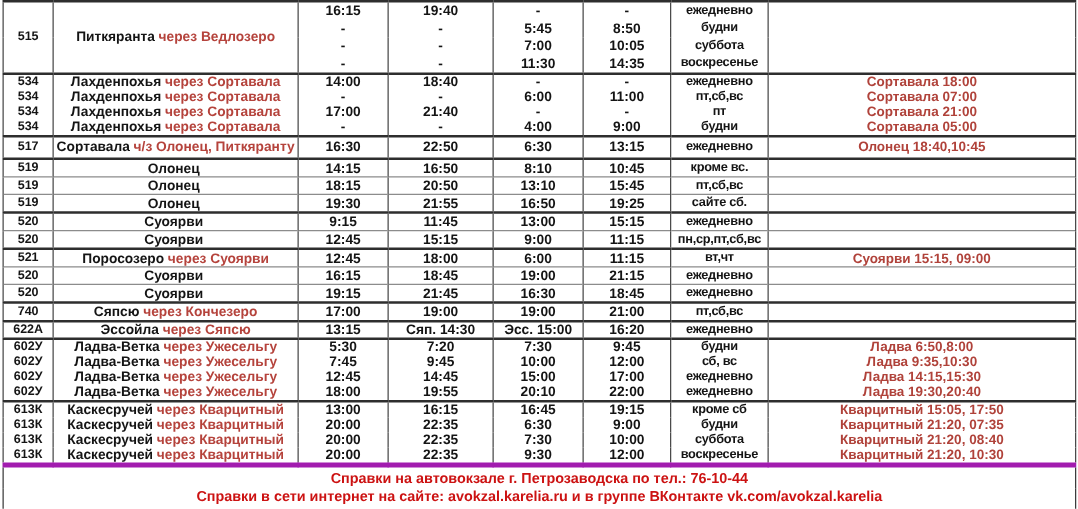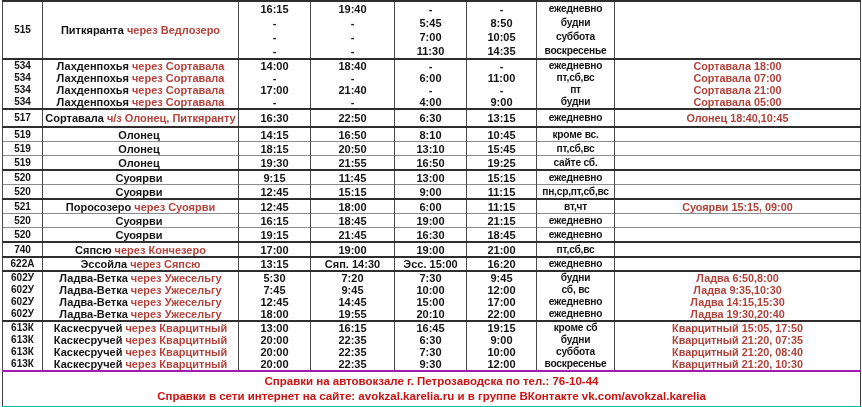--- a/index.html
+++ b/index.html
@@ -29,21 +29,21 @@
   .c-route{font-size:10px;margin-left:28px;}
   .c-dest .main{color:#141414;}
   .c-dest .via{color:var(--via-red,#b5433c);margin-left:3px;}
   .c-days{font-size:10.2px;letter-spacing:-0.2px;}
   .c-note{color:var(--note-red,#b5433c);font-size:10.8px;margin-left:41px;}
   tr.footer-row > td{
     color:var(--footer-red,#cc1212);
     font-size:11.5px;line-height:15px;height:15px;
     border-left:1px solid #3c3c3c;border-right:1px solid #3c3c3c;
   }
-  tr.footer-row.first > td{border-top:2px solid #a21caf;padding-top:2px;}
+  tr.footer-row.first > td{border-top:4px solid #a21caf;padding-top:2px;}
   tr.footer-row.last  > td{border-bottom:2px solid #14b8a6;padding-bottom:2px;}
 </style>
 </head>
 <body>
 
 <div class="page">
   <table class="sched">
     <colgroup>
       <col style="width:40px">
         <col style="width:196px">

